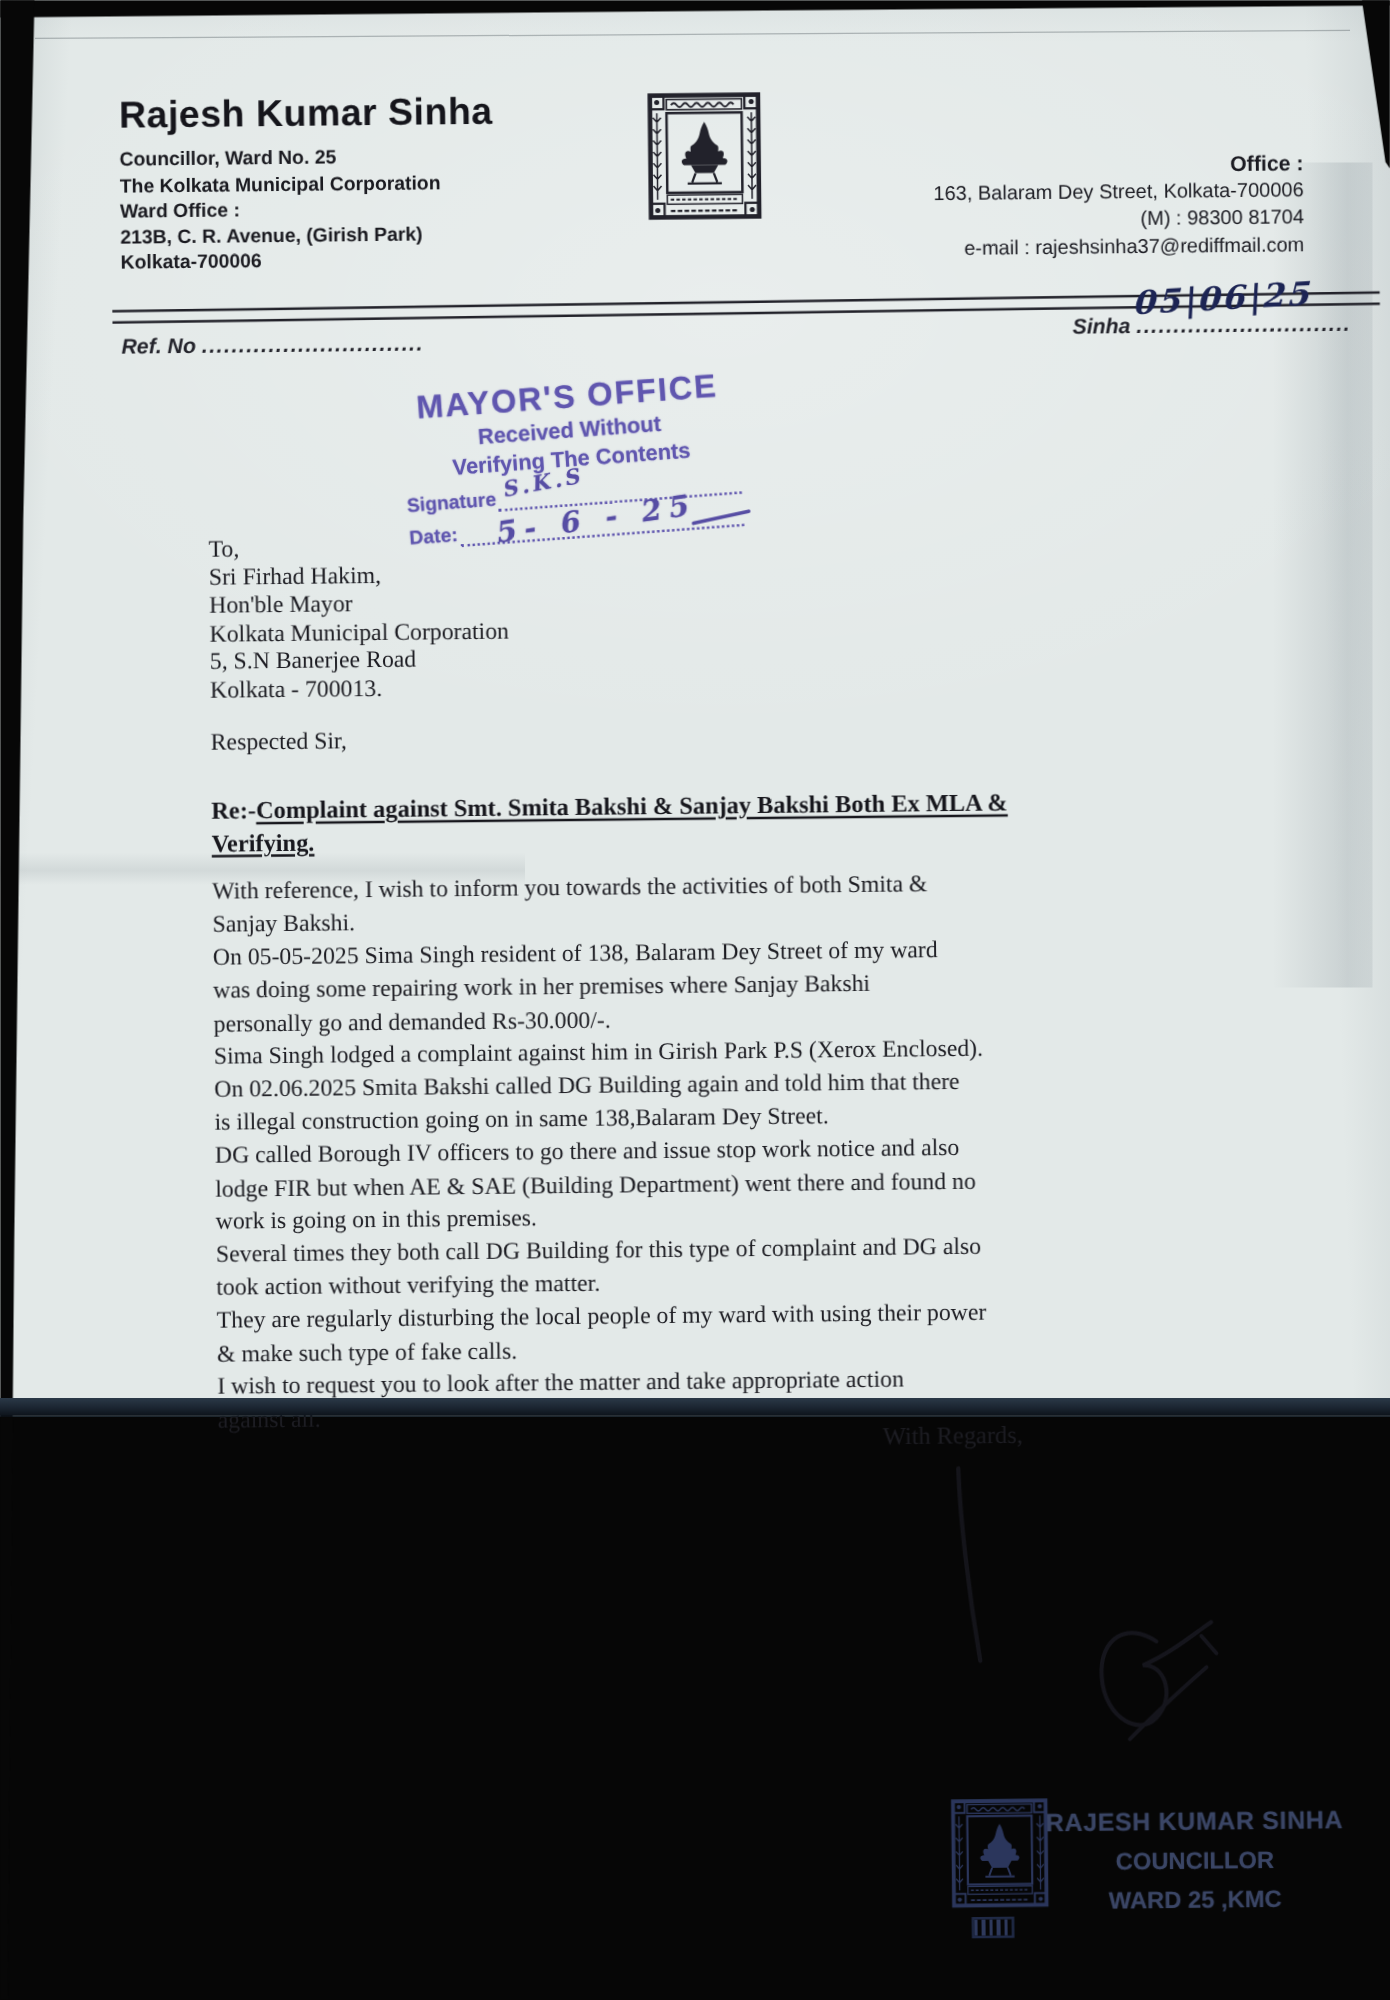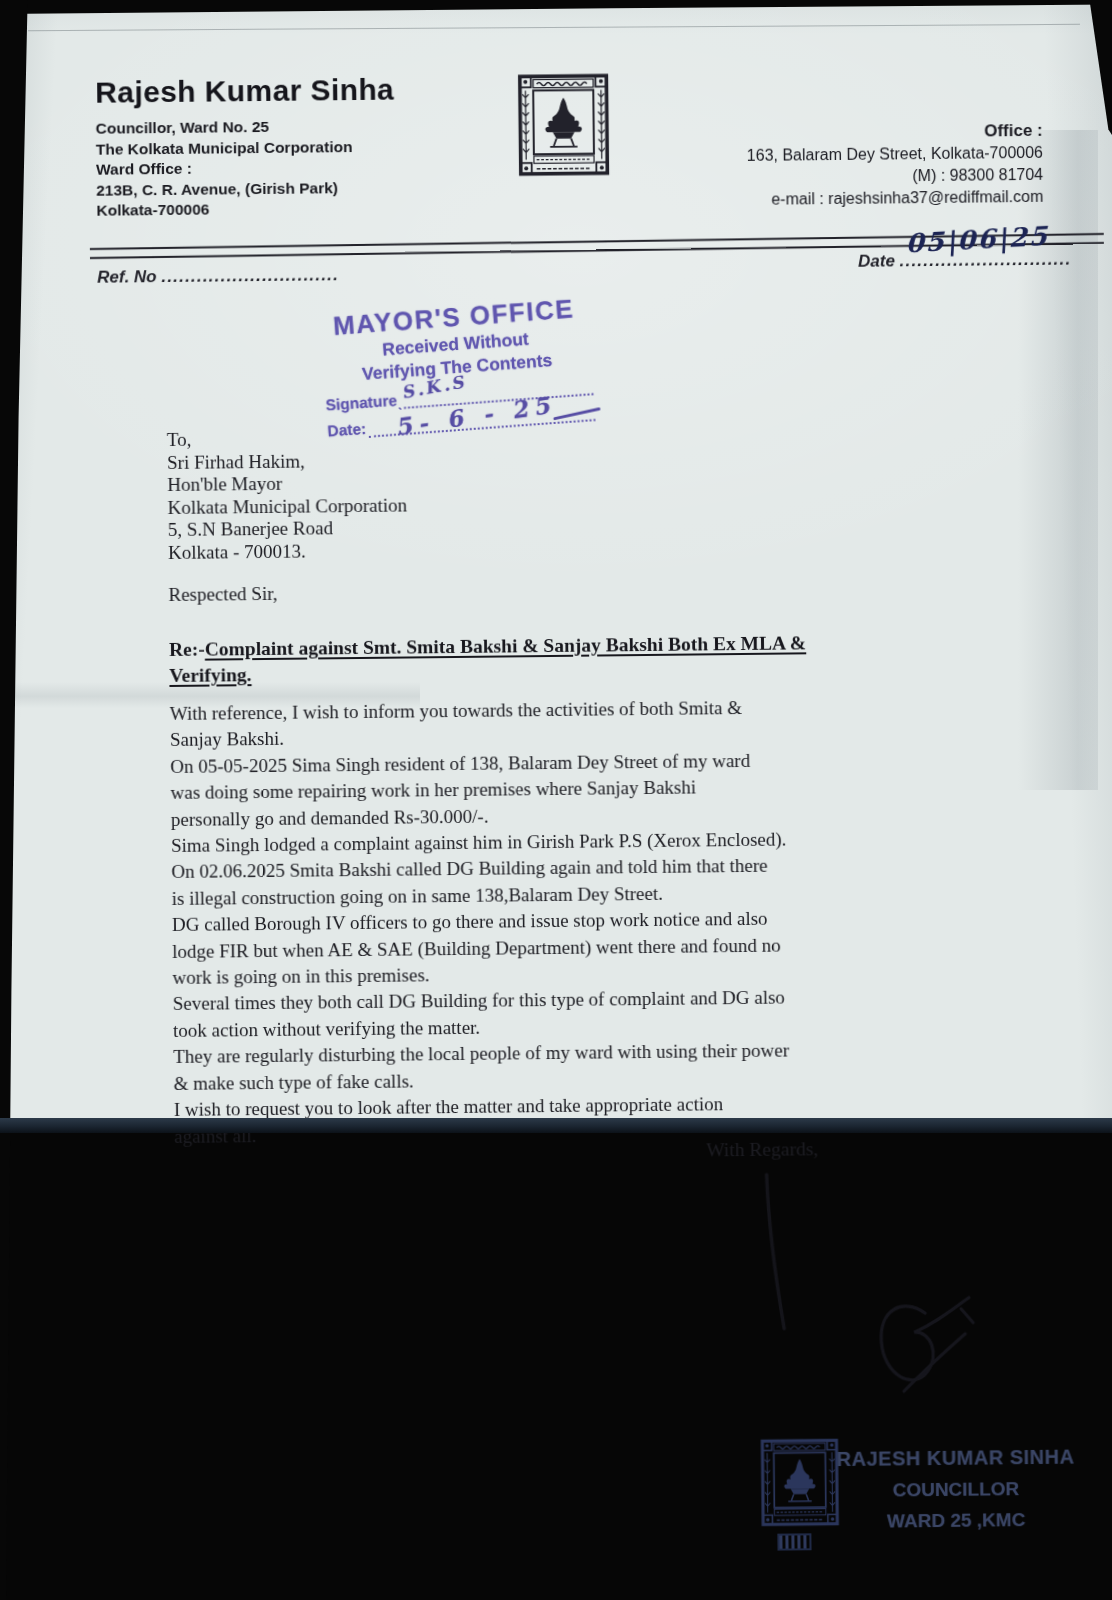--- a/index.html
+++ b/index.html
@@ -113,21 +113,21 @@
     </div>
 
     <div class="rule"></div>
 
     <div class="refno">
       <span>Ref. No</span>
       <span class="dots">..............................</span>
     </div>
 
     <div class="dateline">
-      <span>Date</span>
+      <span>Sinha</span>
       <span class="dots">.............................</span>
       <span class="hand hand-date-top">05|06|25</span>
     </div>
 
     <div class="stamp">
       <div class="stamp-title">MAYOR'S OFFICE</div>
       <div class="stamp-l2">Received Without</div>
       <div class="stamp-l3">Verifying The Contents</div>
       <div class="stamp-row">
         <span>Signature</span>

